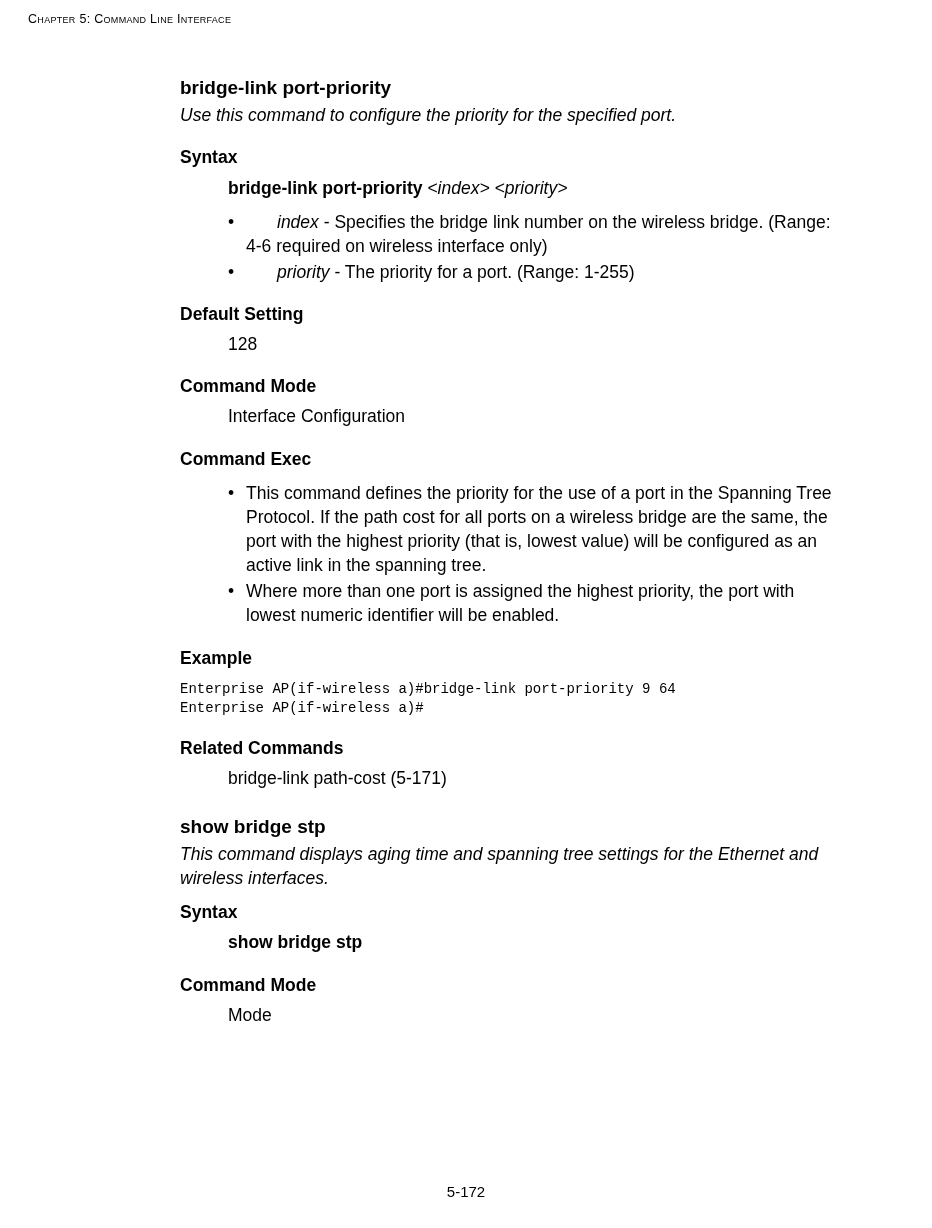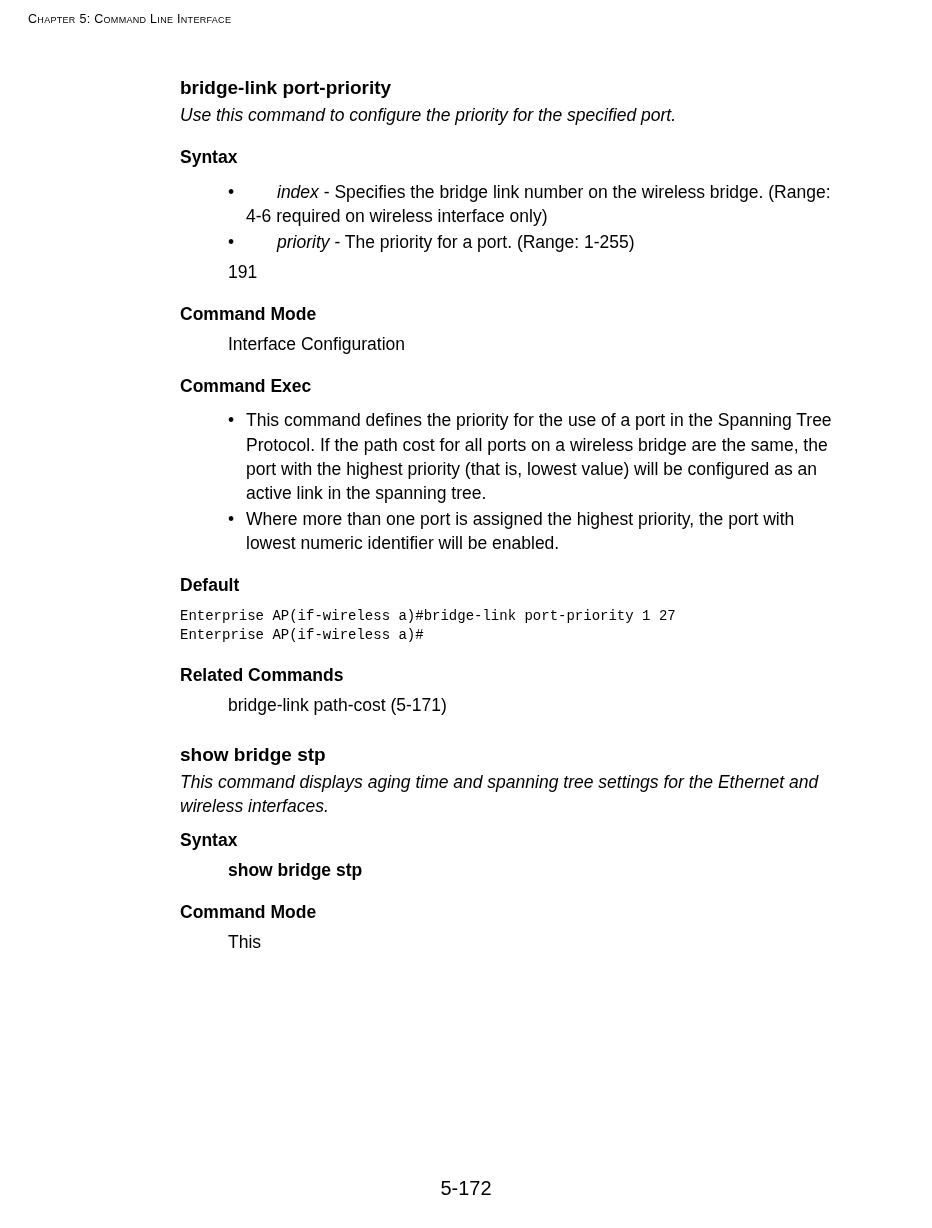--- a/index.html
+++ b/index.html
@@ -72,84 +72,92 @@
     white-space: pre;
     margin-top: 10px;
     line-height: 1.35;
   }
   .page-footer {
     position: absolute;
     bottom: 28px;
     left: 0;
     right: 0;
     text-align: center;
-    font-size: 20px;
+    font-size: 15px;
   }
   .h-command.second {
     margin-top: 24px;
   }
   .tight-top { margin-top: 10px; }
 </style>
 </head>
 <body>
 
 <div class="page-header">Chapter 5: Command Line Interface</div>
 
 <div class="content">
 
   <div class="h-command">bridge-link port-priority</div>
   <div class="desc">Use this command to configure the priority for the specified port.</div>
 
   <div class="h-section">Syntax</div>
+  <div class="syntax-line">
+    <span class="bold">bridge-link port-priority</span>
+    <span> </span>
+    <span class="ital">&lt;index&gt;</span>
+    <span> </span>
+    <span class="ital">&lt;priority&gt;</span>
+  </div>
 
   <div class="bullet-block">
     <div class="bullet-row">
       <div class="bullet-dot">•</div>
       <div class="bullet-text">
         <span class="ital">index</span><span> - Specifies the bridge link number on the wireless bridge. (Range: 4-6 required on wireless interface only)</span>
       </div>
     </div>
     <div class="bullet-row">
       <div class="bullet-dot">•</div>
       <div class="bullet-text">
         <span class="ital">priority</span><span> - The priority for a port. (Range: 1-255)</span>
       </div>
     </div>
   </div>
 
-  <div class="indent1">191</div>
+  <div class="h-section">Default Setting</div>
+  <div class="indent1">128</div>
 
   <div class="h-section">Command Mode</div>
   <div class="indent1">Interface Configuration</div>
 
   <div class="h-section">Command Exec</div>
   <div class="bullet-block">
     <div class="bullet-row">
       <div class="bullet-dot">•</div>
       <div class="bullet-text">This command defines the priority for the use of a port in the Spanning Tree Protocol. If the path cost for all ports on a wireless bridge are the same, the port with the highest priority (that is, lowest value) will be configured as an active link in the spanning tree.</div>
     </div>
     <div class="bullet-row">
       <div class="bullet-dot">•</div>
       <div class="bullet-text">Where more than one port is assigned the highest priority, the port with lowest numeric identifier will be enabled.</div>
     </div>
   </div>
 
-  <div class="h-section">Default</div>
-  <div class="code-block">Enterprise AP(if-wireless a)#bridge-link port-priority 1 27
+  <div class="h-section">Example</div>
+  <div class="code-block">Enterprise AP(if-wireless a)#bridge-link port-priority 9 64
 Enterprise AP(if-wireless a)#</div>
 
   <div class="h-section">Related Commands</div>
   <div class="indent1">bridge-link path-cost (5-171)</div>
 
   <div class="h-command second">show bridge stp</div>
   <div class="desc">This command displays aging time and spanning tree settings for the Ethernet and  wireless interfaces.</div>
 
   <div class="h-section tight-top">Syntax</div>
   <div class="syntax-line">
     <span class="bold">show bridge stp</span>
   </div>
 
   <div class="h-section">Command Mode</div>
-  <div class="indent1">This</div>
+  <div class="indent1">Mode</div>
 
 </div>
 
 <div class="page-footer">5-172</div>
 
 </body></html>

